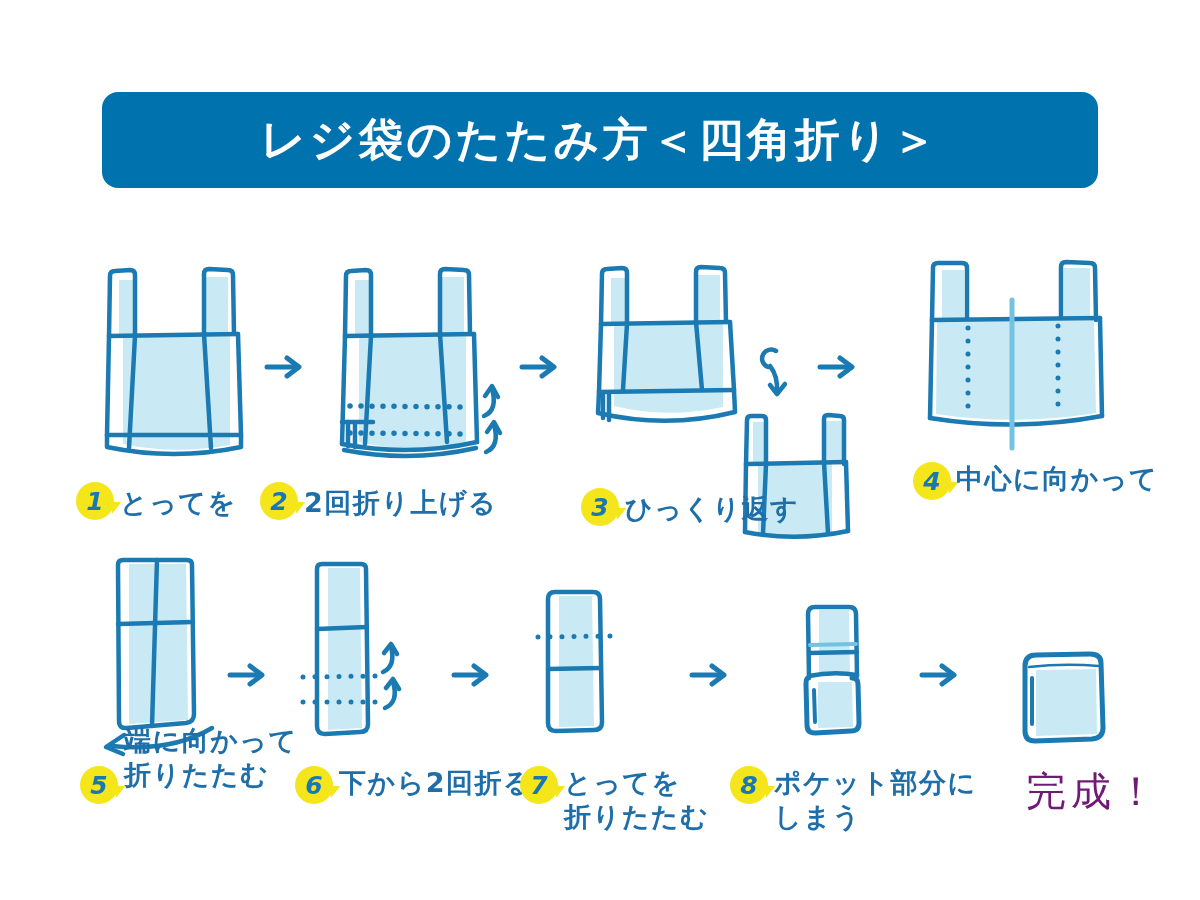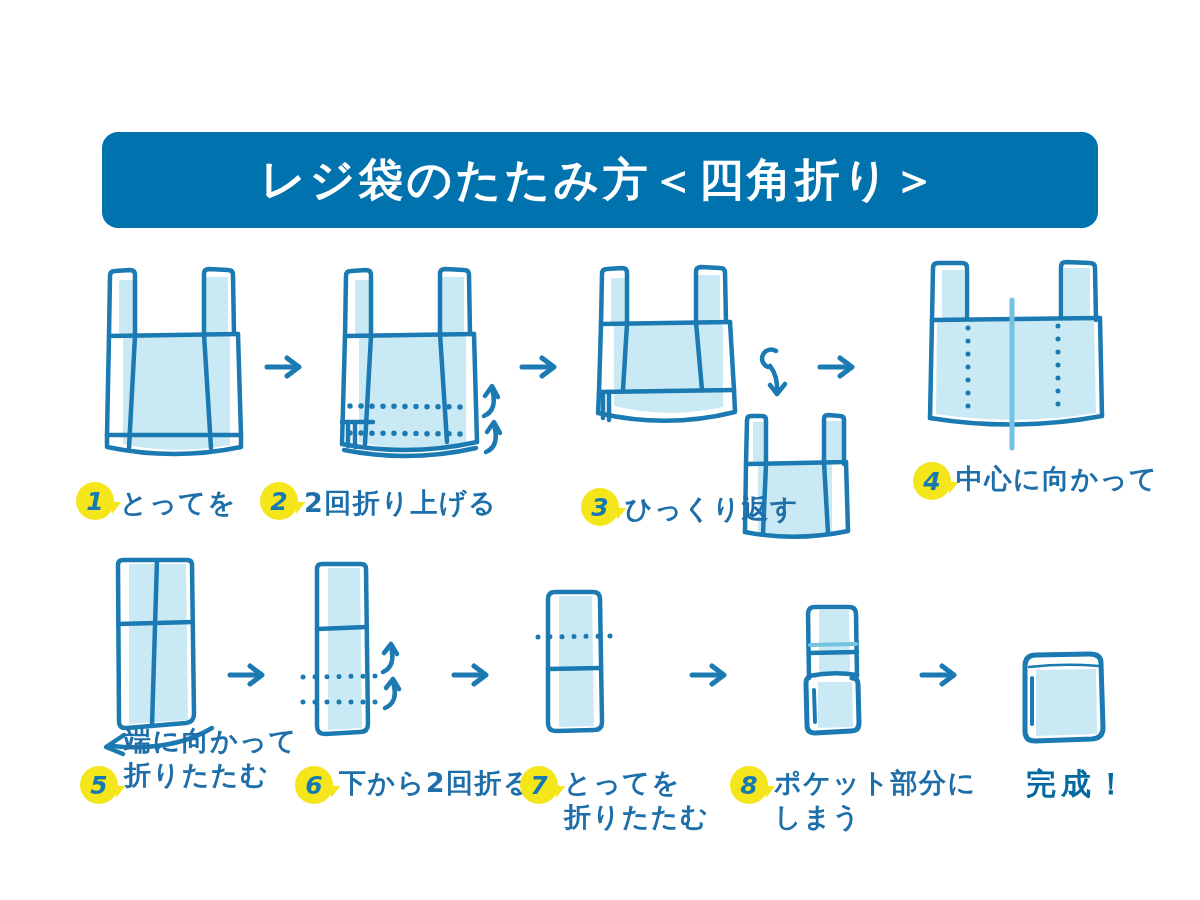--- a/index.html
+++ b/index.html
@@ -4,21 +4,21 @@
 <style>
   html,body { margin:0; padding:0; background:#ffffff; }
   .canvas {
     position:relative; width:1200px; height:900px; background:#ffffff;
     overflow:hidden; font-family:"DejaVu Sans", sans-serif;
   }
   .abs { position:absolute; }
   .banner {
     position:absolute; left:102px; top:92px; width:996px; height:96px;
     background:#0073ae; border-radius:16px;
-    display:flex; align-items:center; justify-content:center;margin-top:40px;
+    display:flex; align-items:center; justify-content:center;
   }
   .banner-title {
     color:#ffffff; font-size:45px; font-weight:800; letter-spacing:3px;
     white-space:nowrap;
   }
   .badge {
     position:absolute; width:38px; height:38px; border-radius:50%;
     background:#f5e51b; color:#1878b4;
     display:flex; align-items:center; justify-content:center;
     font-size:25px; font-weight:700; font-style:italic;
@@ -26,21 +26,21 @@
   .badge::after {
     content:""; position:absolute; right:-8px; top:17px;
     border-top:5px solid transparent; border-bottom:8px solid transparent;
     border-left:12px solid #f5e51b; transform:rotate(-18deg);
   }
   .label {
     position:absolute; color:#1e6fa9; font-weight:700; font-size:27px;
     letter-spacing:1.5px; line-height:34px; white-space:nowrap;
   }
   .fin-label {
-    position:absolute; color:#0369a1; font-weight:700; font-size:30px;
+    position:absolute; color:#701a75; font-weight:400; font-size:40px;
     letter-spacing:5px; white-space:nowrap;
   }
   svg { display:block; }
 </style>
 </head>
 <body>
 
 <div class="canvas">
 
   <div class="banner">

